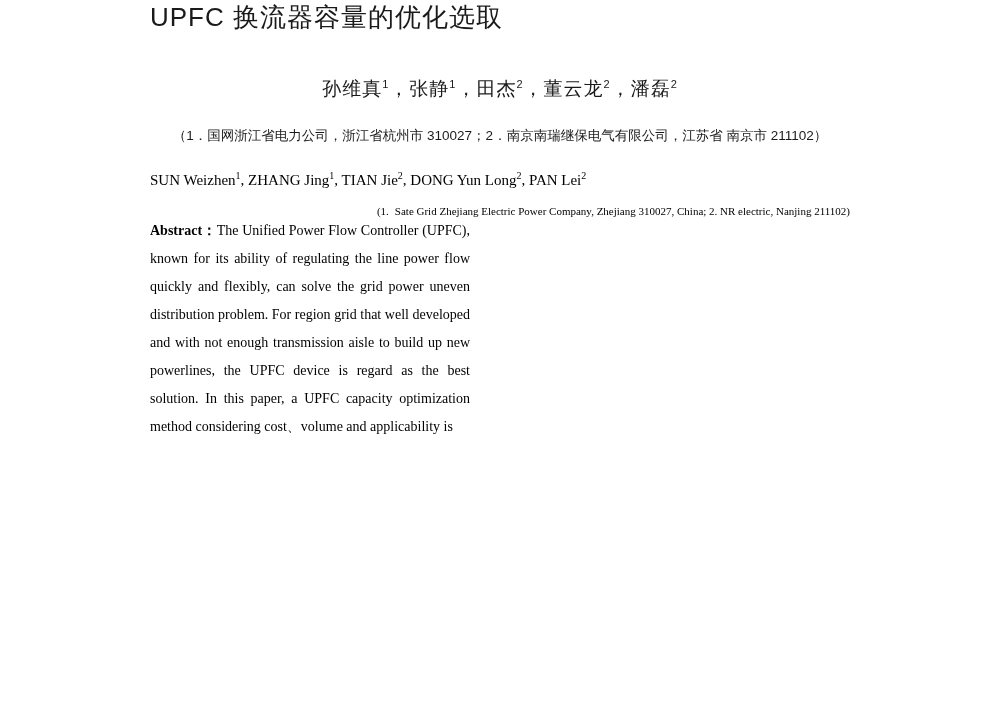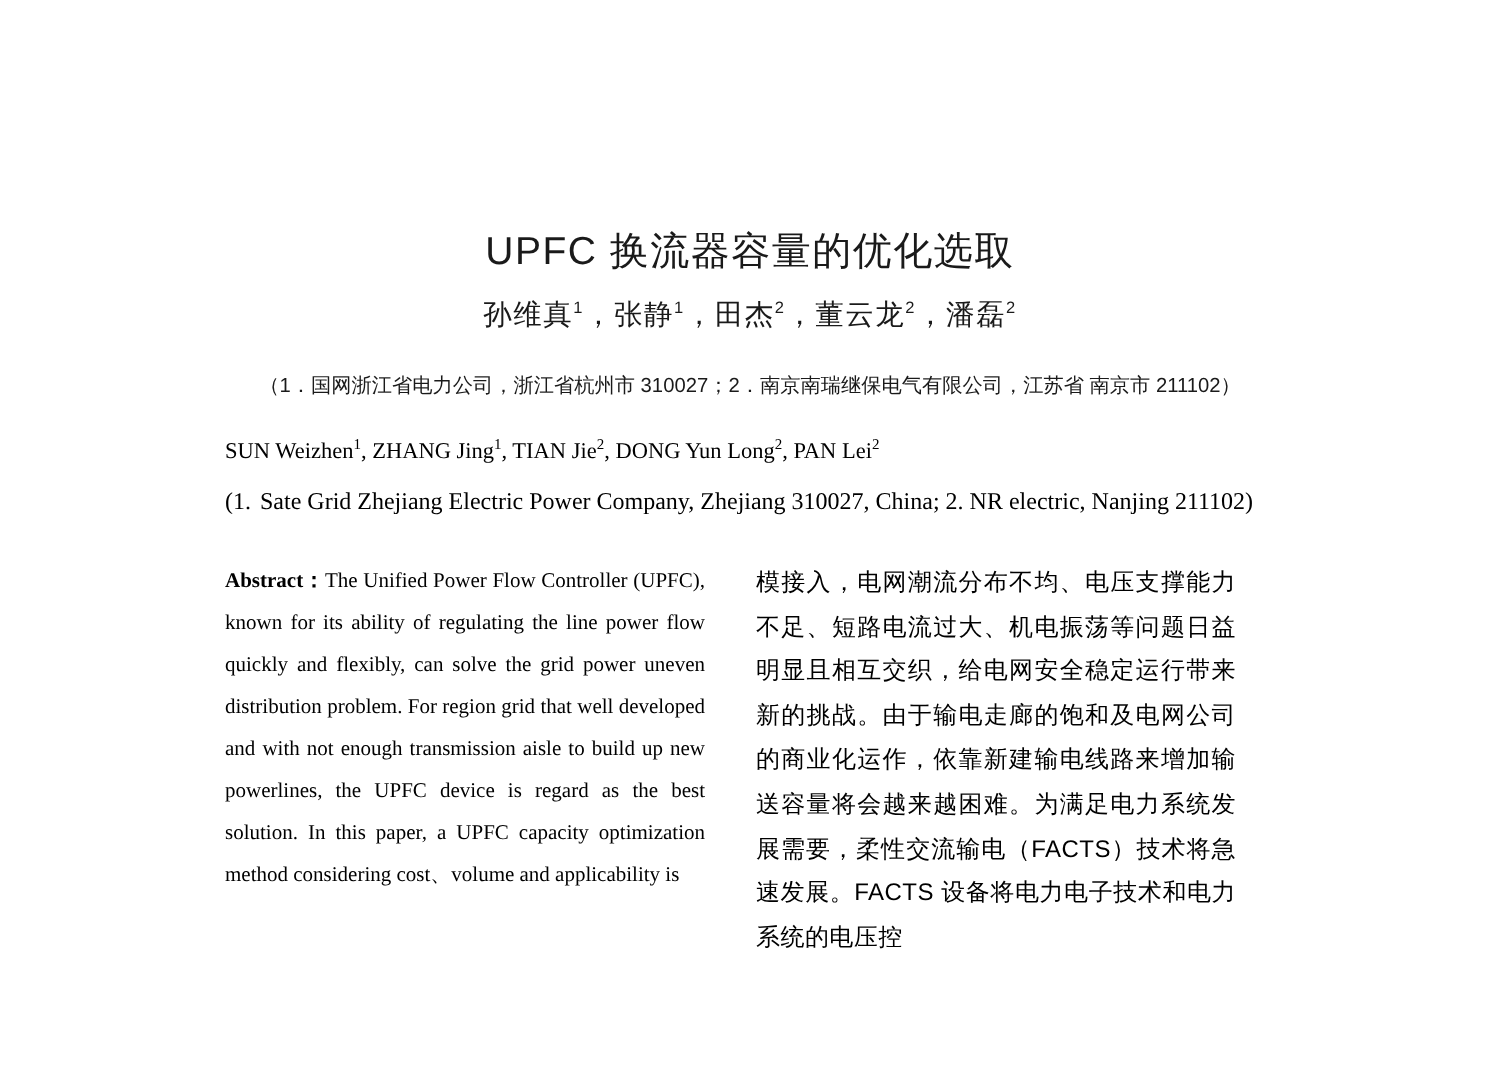--- a/index.html
+++ b/index.html
@@ -15,30 +15,28 @@
     overflow: hidden;
   }
   .page {
     position: relative;
     width: 1000px;
     height: 714px;
     box-sizing: border-box;
     padding: 0 150px;
   }
   .title-cn {
-    margin-top: 150px;
-    text-align: center;
     font-family: "Liberation Sans", sans-serif;
     font-size: 26px;
     letter-spacing: 1px;
     font-weight: 400;
     color: #1a1a1a;
   }
   .authors-cn {
-    margin-top: 12px;
+    margin-top: 41px;
     text-align: center;
     font-family: "Liberation Sans", sans-serif;
     font-size: 19px;
     color: #1a1a1a;
     letter-spacing: 1px;
   }
   .authors-cn sup {
     font-size: 11px;
     vertical-align: super;
   }
@@ -64,31 +62,30 @@
     text-align: left;
     font-family: "Liberation Serif", serif;
     font-size: 15px;
   }
   .authors-en sup {
     font-size: 10px;
     vertical-align: super;
   }
   .affil-en {
     margin-top: 16px;
-    text-align: left;
+    text-align: right;
     font-family: "Liberation Serif", serif;
-    font-size: 16px;
+    font-size: 11px;
   }
   .affil-en .num {
     margin-right: 6px;
   }
   .columns {
-    margin-top: 30px;
     display: flex;
-    gap: 34px;
+    gap: 56px;
   }
   .col {
     width: 320px;
   }
   .col-left p {
     margin: 0;
     font-family: "Liberation Serif", serif;
     font-size: 14px;
     line-height: 2.0;
     text-align: justify;
@@ -125,18 +122,15 @@
   </div>
 
   <div class="affil-en">
     <span class="num">(1.</span><span>Sate Grid Zhejiang Electric Power Company, Zhejiang 310027, China; 2. NR electric, Nanjing 211102)</span>
   </div>
 
   <div class="columns">
     <div class="col col-left">
       <p><span class="lead">Abstract：</span><span>The Unified Power Flow Controller (UPFC), known for its ability of regulating the line power flow quickly and flexibly, can solve the grid power uneven distribution problem. For region grid that well developed and with not enough transmission aisle to build up new powerlines, the UPFC device is regard as the best solution. In this paper, a UPFC capacity optimization method considering cost、volume and applicability is</span></p>
     </div>
-    <div class="col col-right">
-      <p>模接入，电网潮流分布不均、电压支撑能力不足、短路电流过大、机电振荡等问题日益明显且相互交织，给电网安全稳定运行带来新的挑战。由于输电走廊的饱和及电网公司的商业化运作，依靠新建输电线路来增加输送容量将会越来越困难。为满足电力系统发展需要，柔性交流输电（FACTS）技术将急速发展。FACTS 设备将电力电子技术和电力系统的电压控</p>
-    </div>
   </div>
 
 </div>
 
 </body></html>

